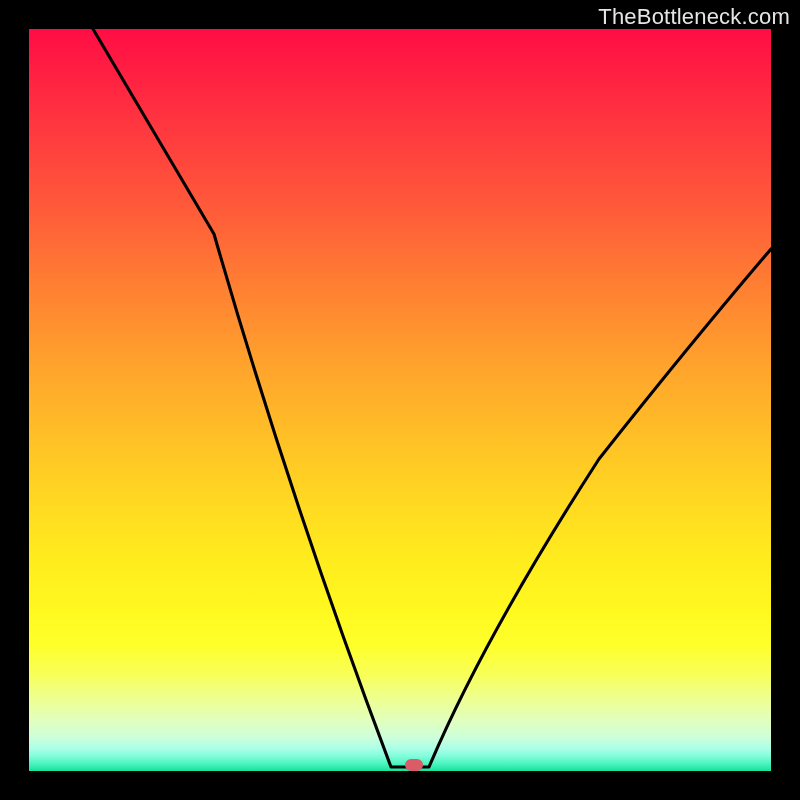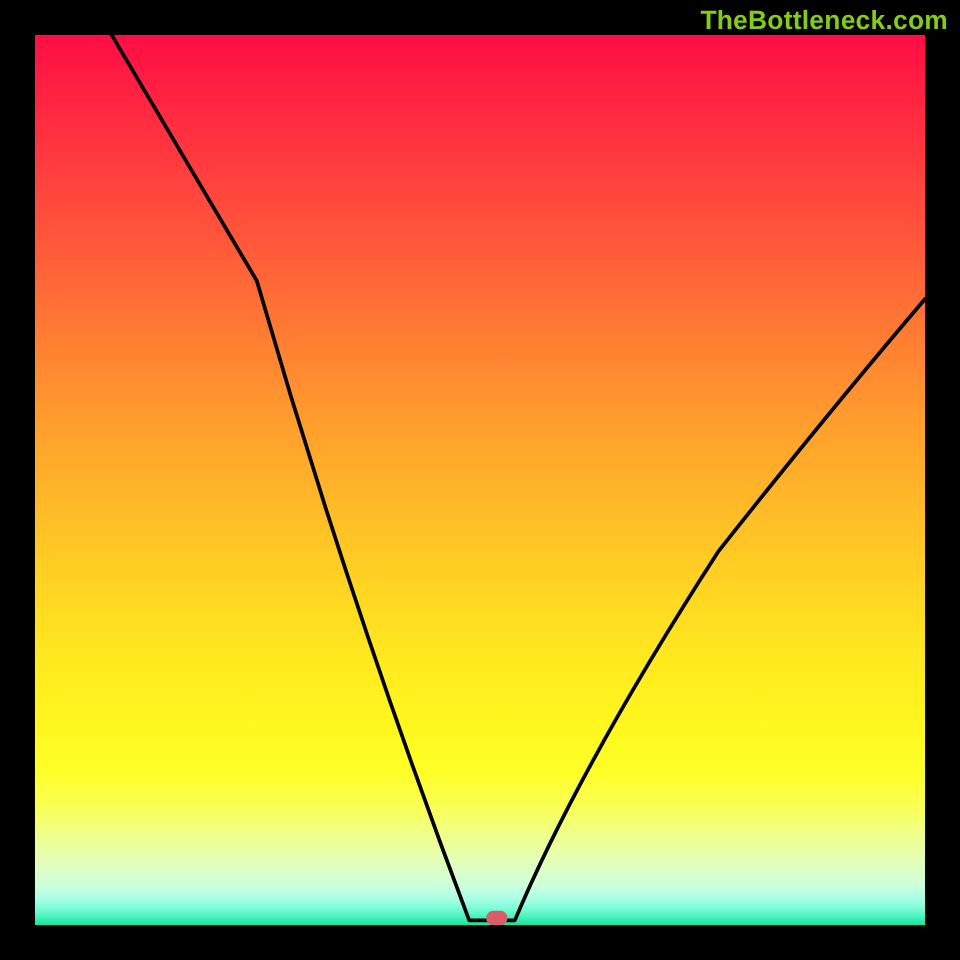--- a/index.html
+++ b/index.html
@@ -14,23 +14,23 @@
   .frame {
     position: relative;
     width: 800px;
     height: 800px;
     background: #000;
   }
   .watermark {
     position: absolute;
     top: 4px;
     right: 10px;
-    color: #84cc16;
+    color: #e5e5e5;
     font-size: 22px;
-    font-weight: 700;
+    font-weight: 400;
     letter-spacing: 0.2px;
     z-index: 40;
   }
   .plot {
     position: absolute;
     left: 29px;
     top: 29px;
     width: 742px;
     height: 742px;
     overflow: hidden;

